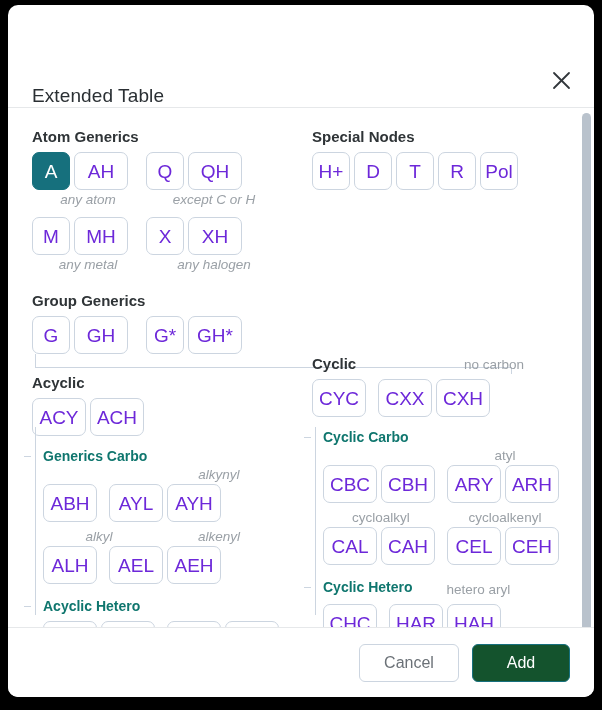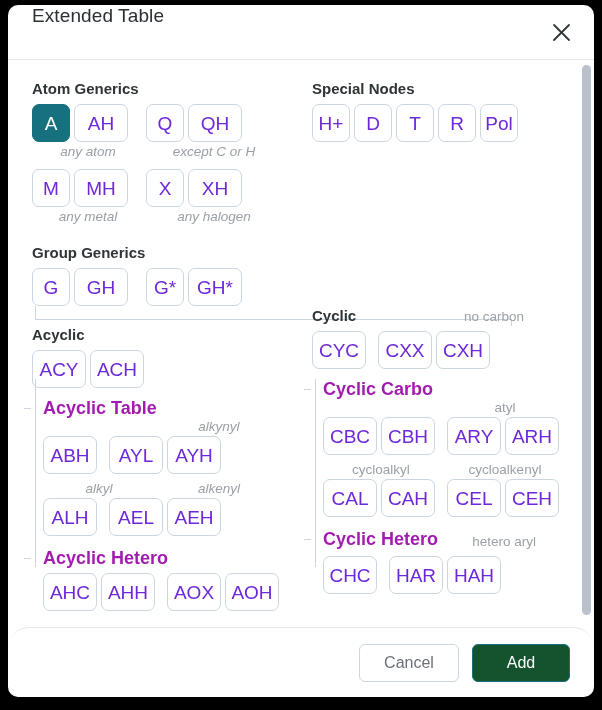--- a/index.html
+++ b/index.html
@@ -21,23 +21,24 @@
     display: flex;
     flex-direction: column;
   }
 
   
   .dlg-header {
     height: 55px;
     flex: 0 0 55px;
     border-bottom: 1px solid #e6e8ea;
     display: flex;
-    align-items: flex-start;
+    align-items: flex-end;
     padding: 0 32px 0 24px;
     position: relative;
+    margin-top: 48px;
   }
   .dlg-title {
     font-size: 19px;
     color: #2a2f33;
     font-weight: 400;
     letter-spacing: .1px;
   }
   .close-btn {
     position: absolute;
     right: 18px; top: 50%;
@@ -88,23 +89,23 @@
   .col-right { width: 258px; flex: 0 0 258px; }
 
   h3.sec-title {
     margin: 0 0 7px 0;
     font-size: 15px;
     font-weight: bold;
     color: #2f3437;
   }
   h4.sub-title {
     margin: 0;
-    font-size: 18px;
+    font-size: 14px;
     font-weight: bold;
-    color: #a21caf;
+    color: #0f766e;
     line-height: 20px;
   }
 
   
   .chip-row {
     display: flex;
     align-items: flex-start;
   }
   .grp { display: flex; }
   .chip {
@@ -176,21 +177,20 @@
   .dlg-footer {
     flex: 0 0 70px;
     height: 70px;
     border-top: 1px solid #e6e8ea;
     display: flex;
     align-items: center;
     justify-content: flex-end;
     padding-right: 24px;
     gap: 13px;
     background: #fff;
-    border-radius: 21px;
   }
   .btn {
     height: 38px;
     border-radius: 6px;
     font-size: 16px;
     font-family: "Liberation Sans", sans-serif;
     cursor: pointer;
     padding: 0 22px;
     line-height: 1;
   }
@@ -306,21 +306,21 @@
           <div class="vline" style="left:3px; top:53px; height:188px;"></div>
 
           <h3 class="sec-title">Acyclic</h3>
           <div class="chip-row">
             <button class="chip">ACY</button>
             <button class="chip">ACH</button>
           </div>
 
           <div class="indent tree" style="margin-top:10px">
             <div class="branch" style="left:-8px; top:10px;"></div>
-            <h4 class="sub-title">Acyclic Table</h4>
+            <h4 class="sub-title">Generics Carbo</h4>
 
             <div class="cap-row">
               <div class="cap-above w112"></div>
               <div class="gap-sm"></div>
               <div class="cap-above w112">alkynyl</div>
             </div>
             <div class="chip-row">
               <div class="grp">
                 <button class="chip">ABH</button>
               </div>

